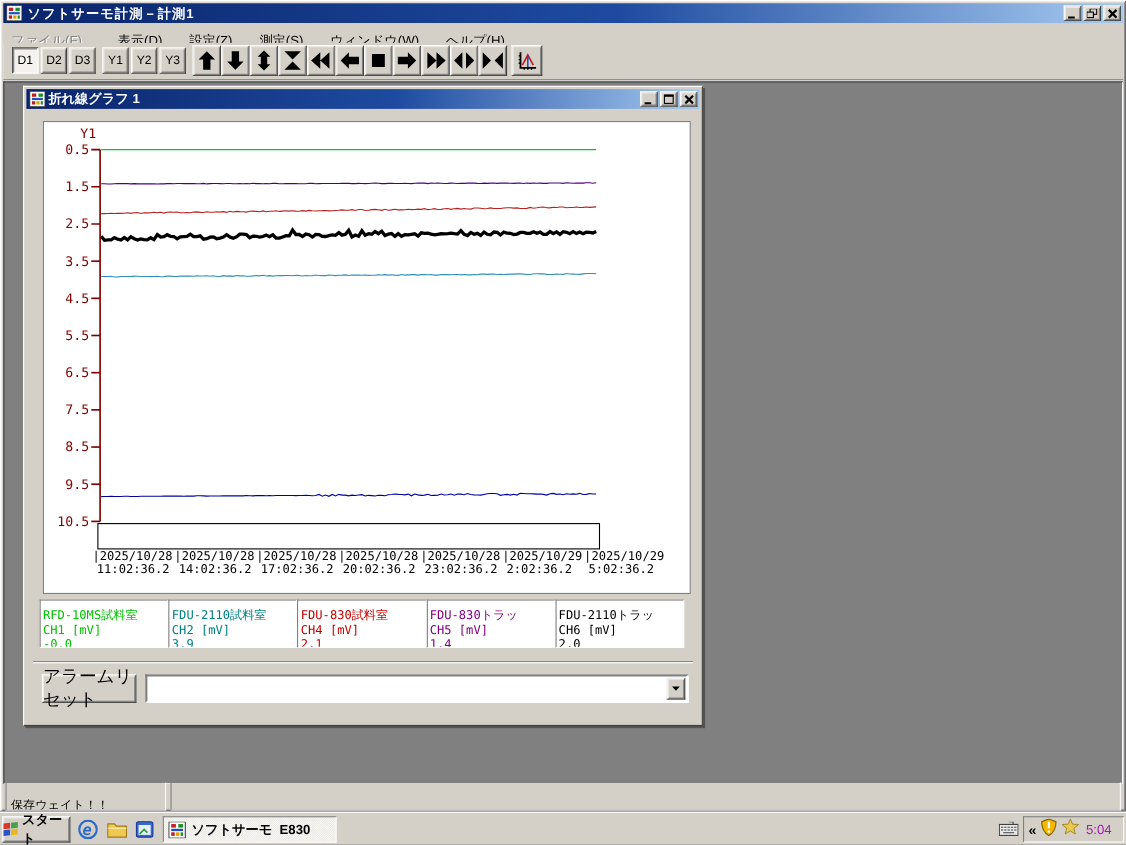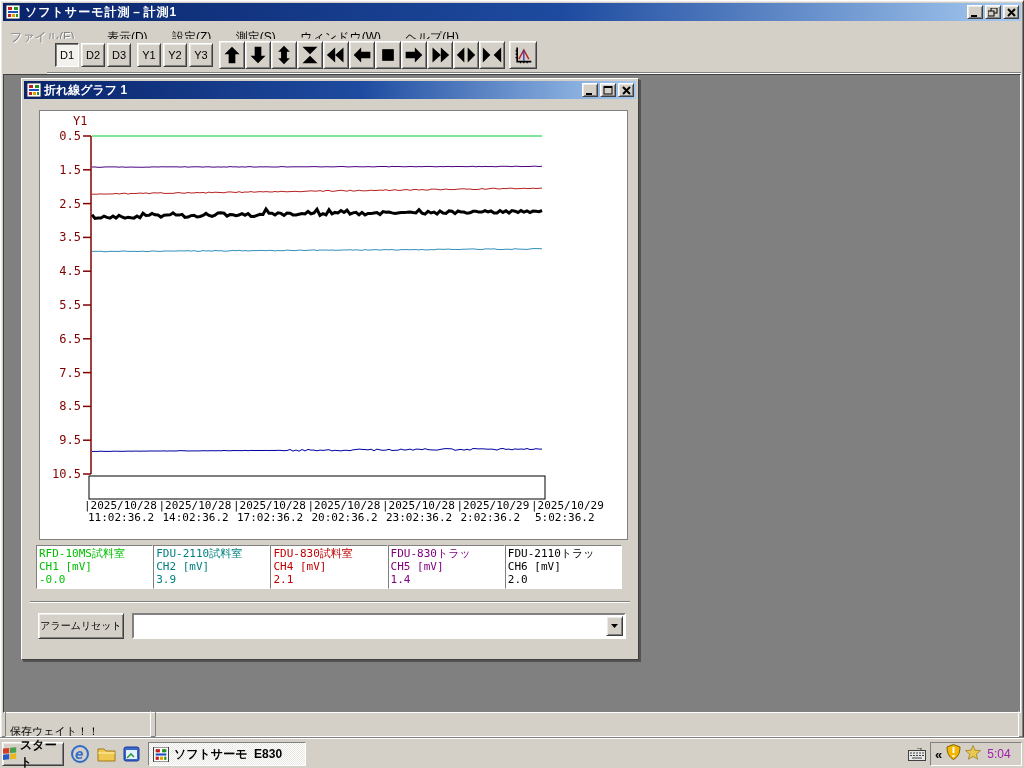--- a/index.html
+++ b/index.html
@@ -18,21 +18,21 @@
   .titlebar { background:linear-gradient(90deg,#0A246A 0%,#1E4BA0 55%,#A6CAF0 100%);
               color:#fff; font-weight:bold; font-size:12px; display:flex; align-items:center; }
   .winbtn { width:16px; height:14px; display:flex; align-items:center; justify-content:center; }
   .menu-item { display:inline-block; padding:8px 7px; font-size:12px; color:#000; }
   .menu-item.disabled { color:#848284; text-shadow:1px 1px 0 #fff; }
   .tbtn { display:flex; align-items:center; justify-content:center; font-size:11px; color:#000; }
   .navbtn svg { display:block; }
   .cell { background:#fff; border-top:1px solid #808080; border-left:1px solid #808080;
           border-right:1px solid #FFFFFF; border-bottom:1px solid #FFFFFF;
           font-family:"DejaVu Sans Mono", monospace; font-size:11px; line-height:13px;
-          padding:1px 2px; overflow:hidden; white-space:nowrap; }
+          padding:7px 2px; overflow:hidden; white-space:nowrap; }
   .statuspanel { border:1px solid; border-color:#808080 #fff #fff #808080;
                  font-size:11px; padding:12px 4px; color:#000; overflow:hidden; white-space:nowrap; }
   .dither { background-color:#E9E7E1;
             background-image:linear-gradient(45deg,#fff 25%,transparent 25%,transparent 75%,#fff 75%),
                              linear-gradient(45deg,#fff 25%,transparent 25%,transparent 75%,#fff 75%);
             background-size:2px 2px; background-position:0 0,1px 1px; }
   .qicon { width:20px; height:20px; display:flex; align-items:center; justify-content:center; }
   text { font-family:"DejaVu Sans Mono", monospace; }
 </style>
 </head>
@@ -75,21 +75,21 @@
 
   <div class="abs" style="left:2px;top:20px;right:2px;height:18px;background:#D4D0C8;">
     <span class="menu-item disabled">ファイル(F)</span>
     <span class="menu-item" style="margin-left:14px;">表示(D)</span>
     <span class="menu-item" style="margin-left:6px;">設定(Z)</span>
     <span class="menu-item" style="margin-left:6px;">測定(S)</span>
     <span class="menu-item" style="margin-left:6px;">ウィンドウ(W)</span>
     <span class="menu-item" style="margin-left:6px;">ヘルプ(H)</span>
   </div>
 
-  <div class="abs" style="left:2px;top:38px;right:2px;height:34px;background:#D4D0C8;border-bottom:1px solid #808080;box-shadow:0 1px 0 #fff;margin-left:44px;">
+  <div class="abs" style="left:2px;top:38px;right:2px;height:34px;background:#D4D0C8;border-bottom:1px solid #808080;box-shadow:0 1px 0 #fff;">
     <span class="abs tbtn pressed" style="left:8px;top:4px;width:24px;height:24px;">D1</span>
     <span class="abs tbtn outset" style="left:34px;top:4px;width:24px;height:24px;">D2</span>
     <span class="abs tbtn outset" style="left:60px;top:4px;width:24px;height:24px;">D3</span>
     <span class="abs tbtn outset" style="left:90px;top:4px;width:24px;height:24px;">Y1</span>
     <span class="abs tbtn outset" style="left:116px;top:4px;width:24px;height:24px;">Y2</span>
     <span class="abs tbtn outset" style="left:142px;top:4px;width:24px;height:24px;">Y3</span>
     <span class="abs" id="navbar" style="left:172px;top:2px;height:28px;display:flex;">
         <span class="tbtn outset navbtn" style="width: 26px; height: 28px; margin-right: 0px;">
           <svg width="20" height="20" viewBox="0 0 24 24">
             <path d="M12 2 L21 11 H16 V22 H8 V11 H3 Z" fill="#000"></path>
@@ -265,21 +265,21 @@
         </div>
         <div class="cell" style="flex: 1 1 0%; color: rgb(0, 0, 0);">
           <div>FDU-2110トラッ</div>
           <div>CH6 [mV]</div>
           <div>2.0</div>
         </div>
       </div>
 
     <div class="abs" style="left:8px;top:522px;width:600px;height:2px;border-top:1px solid #808080;border-bottom:1px solid #fff;"></div>
 
-    <div class="abs tbtn outset" style="left:16px;top:534px;width:86px;height:26px;font-size:10px;">アラームリセット</div>
+    <div class="abs tbtn outset" style="left:16px;top:534px;width:86px;height:26px;font-size:16px;">アラームリセット</div>
     <div class="abs sunken" style="left:110px;top:534px;width:494px;height:26px;background:#fff;border-width:2px;">
       <span style="font-size:11px;padding-left:3px;"></span>
       <span class="abs outset" style="right:1px;top:1px;width:17px;height:20px;display:flex;align-items:center;justify-content:center;">
         <svg width="9" height="6">
             <path d="M1 1 L8 1 L4.5 5 Z" fill="#000"></path>
           </svg>
       </span>
     </div>
   </div>
 

